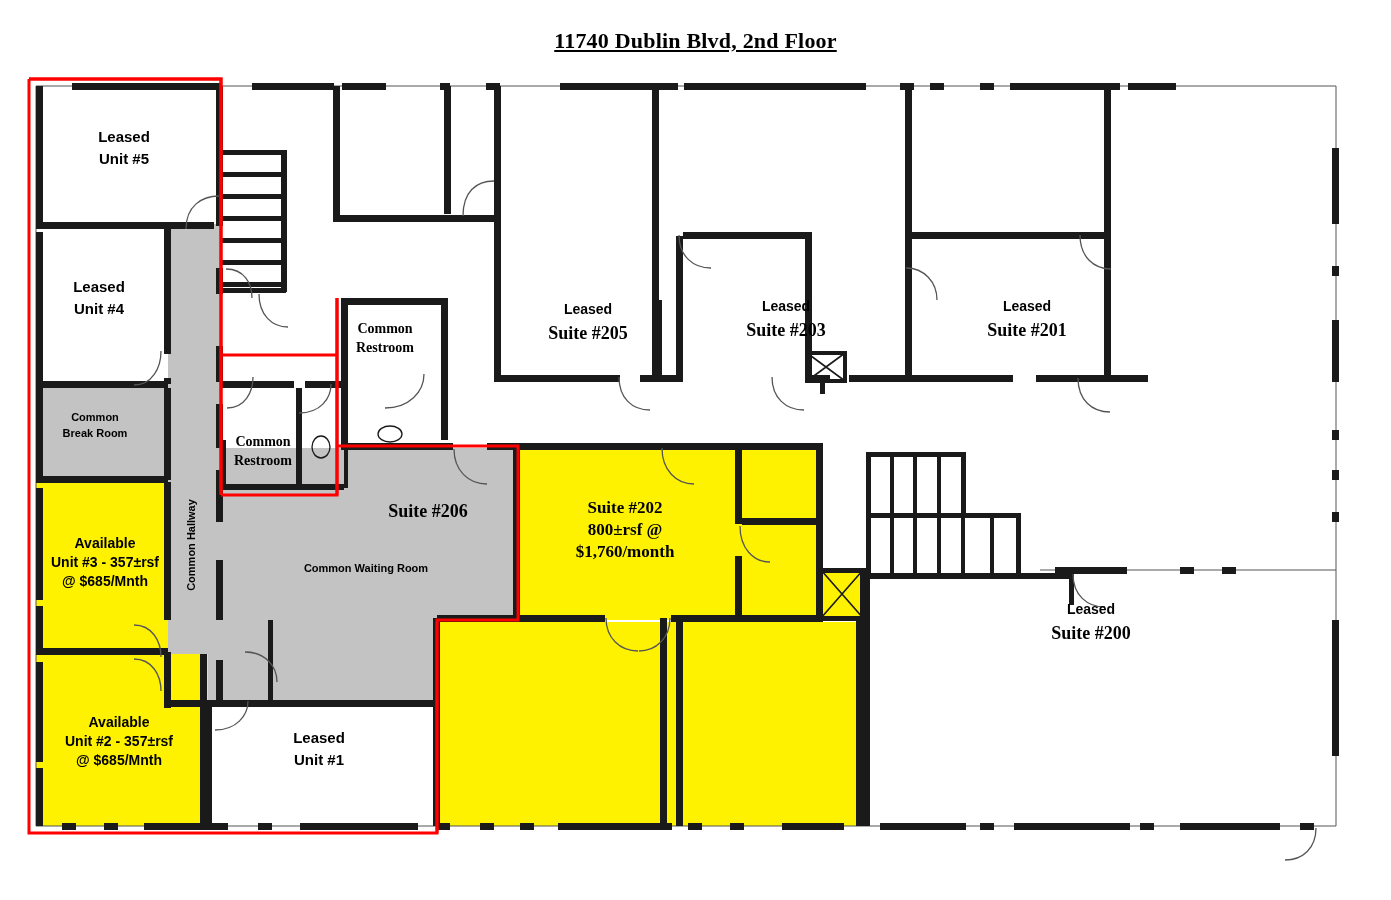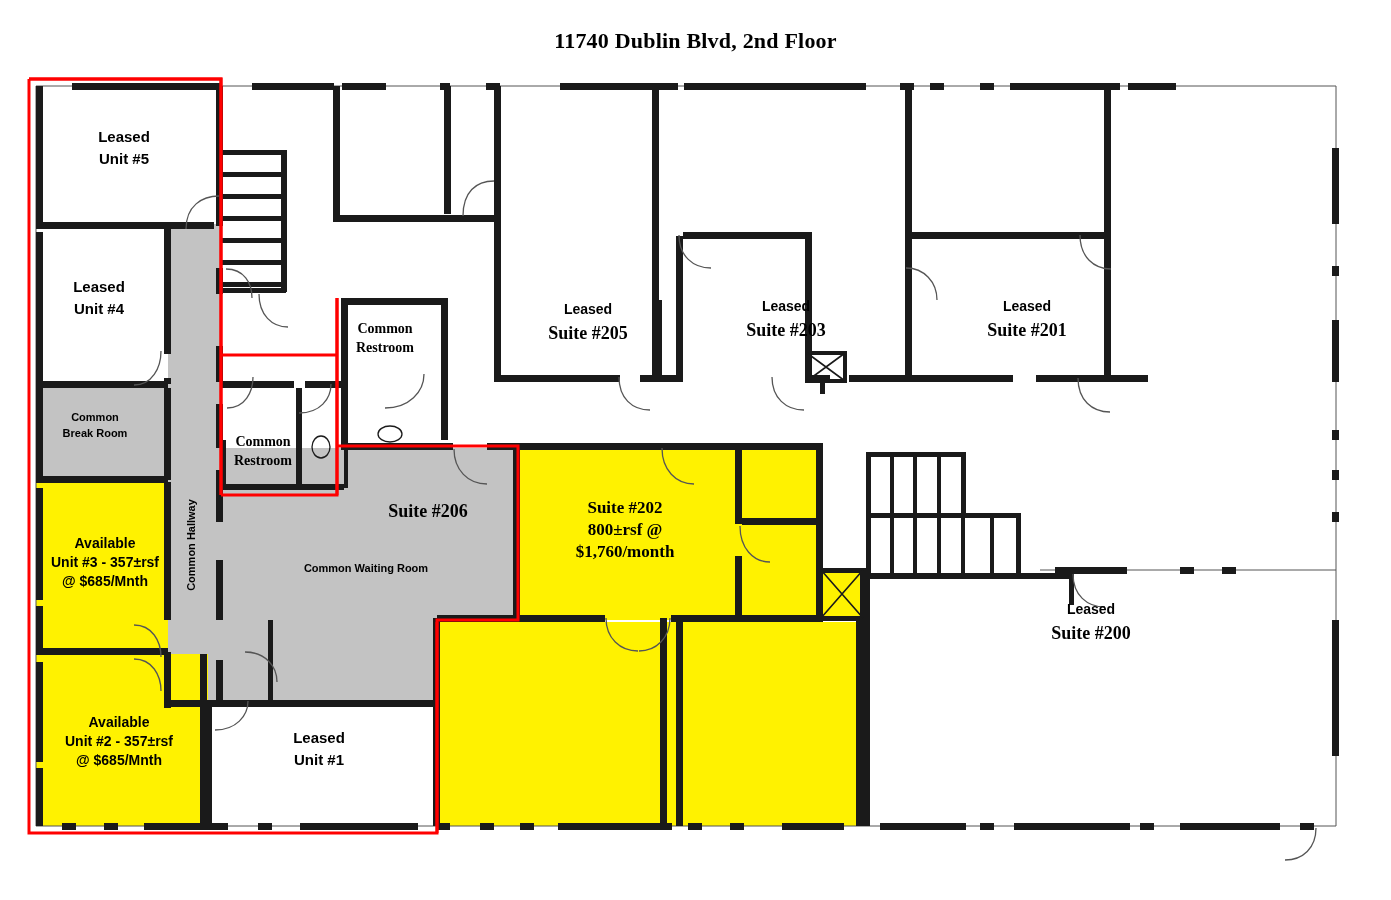--- a/index.html
+++ b/index.html
@@ -1,21 +1,21 @@
 <!DOCTYPE html>
 <html><head>
 <meta charset="utf-8">
 <style>
   html,body{margin:0;padding:0;background:#fff;}
   body{width:1391px;height:900px;position:relative;overflow:hidden;
        font-family:"Liberation Sans",sans-serif;}
   #plan-title{
     position:absolute;top:28px;left:0;width:1391px;text-align:center;
     font-family:"Liberation Serif",serif;font-weight:bold;font-size:22px;
-    color:#000;letter-spacing:.2px;
+    color:#000;letter-spacing:.2px;text-decoration:underline;
   }
   #floorplan{position:absolute;top:0;left:0;width:1391px;height:900px;}
   .lbl{font-family:"Liberation Sans",sans-serif;font-weight:bold;fill:#000;}
   .lbl-serif{font-family:"Liberation Serif",serif;font-weight:bold;fill:#000;}
 </style>
 </head>
 <body>
 
 <div id="plan-title">11740 Dublin Blvd,  2nd Floor</div>
 

